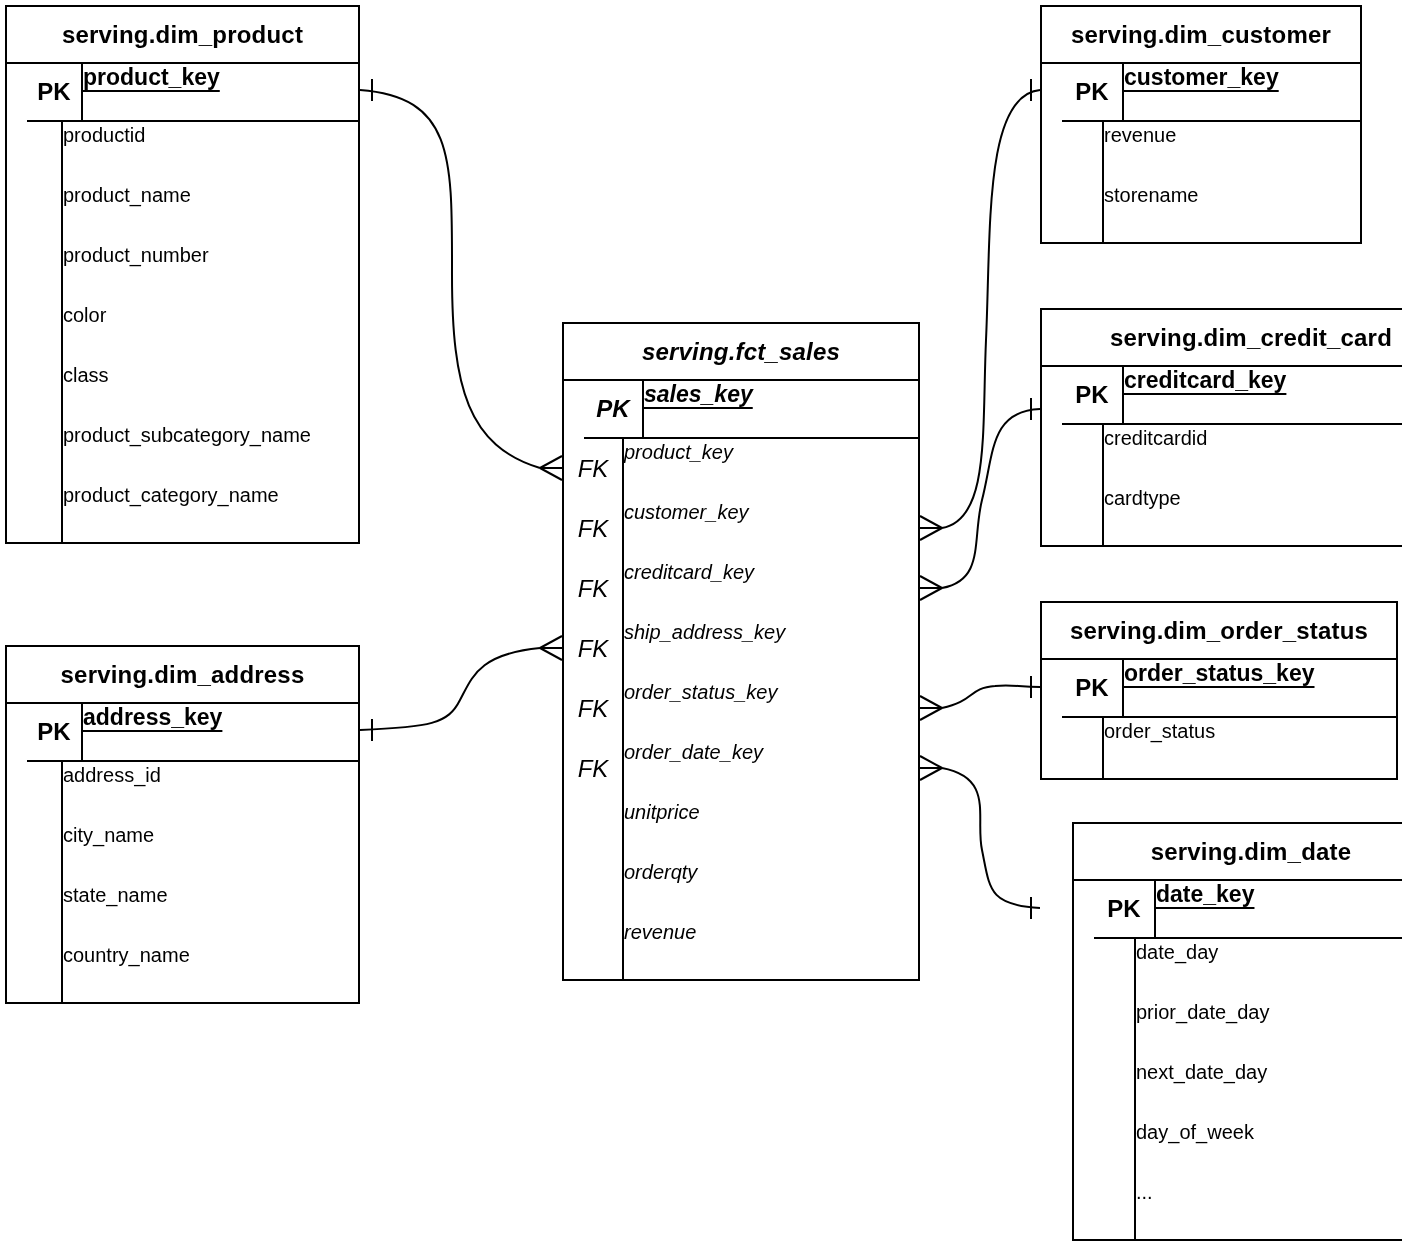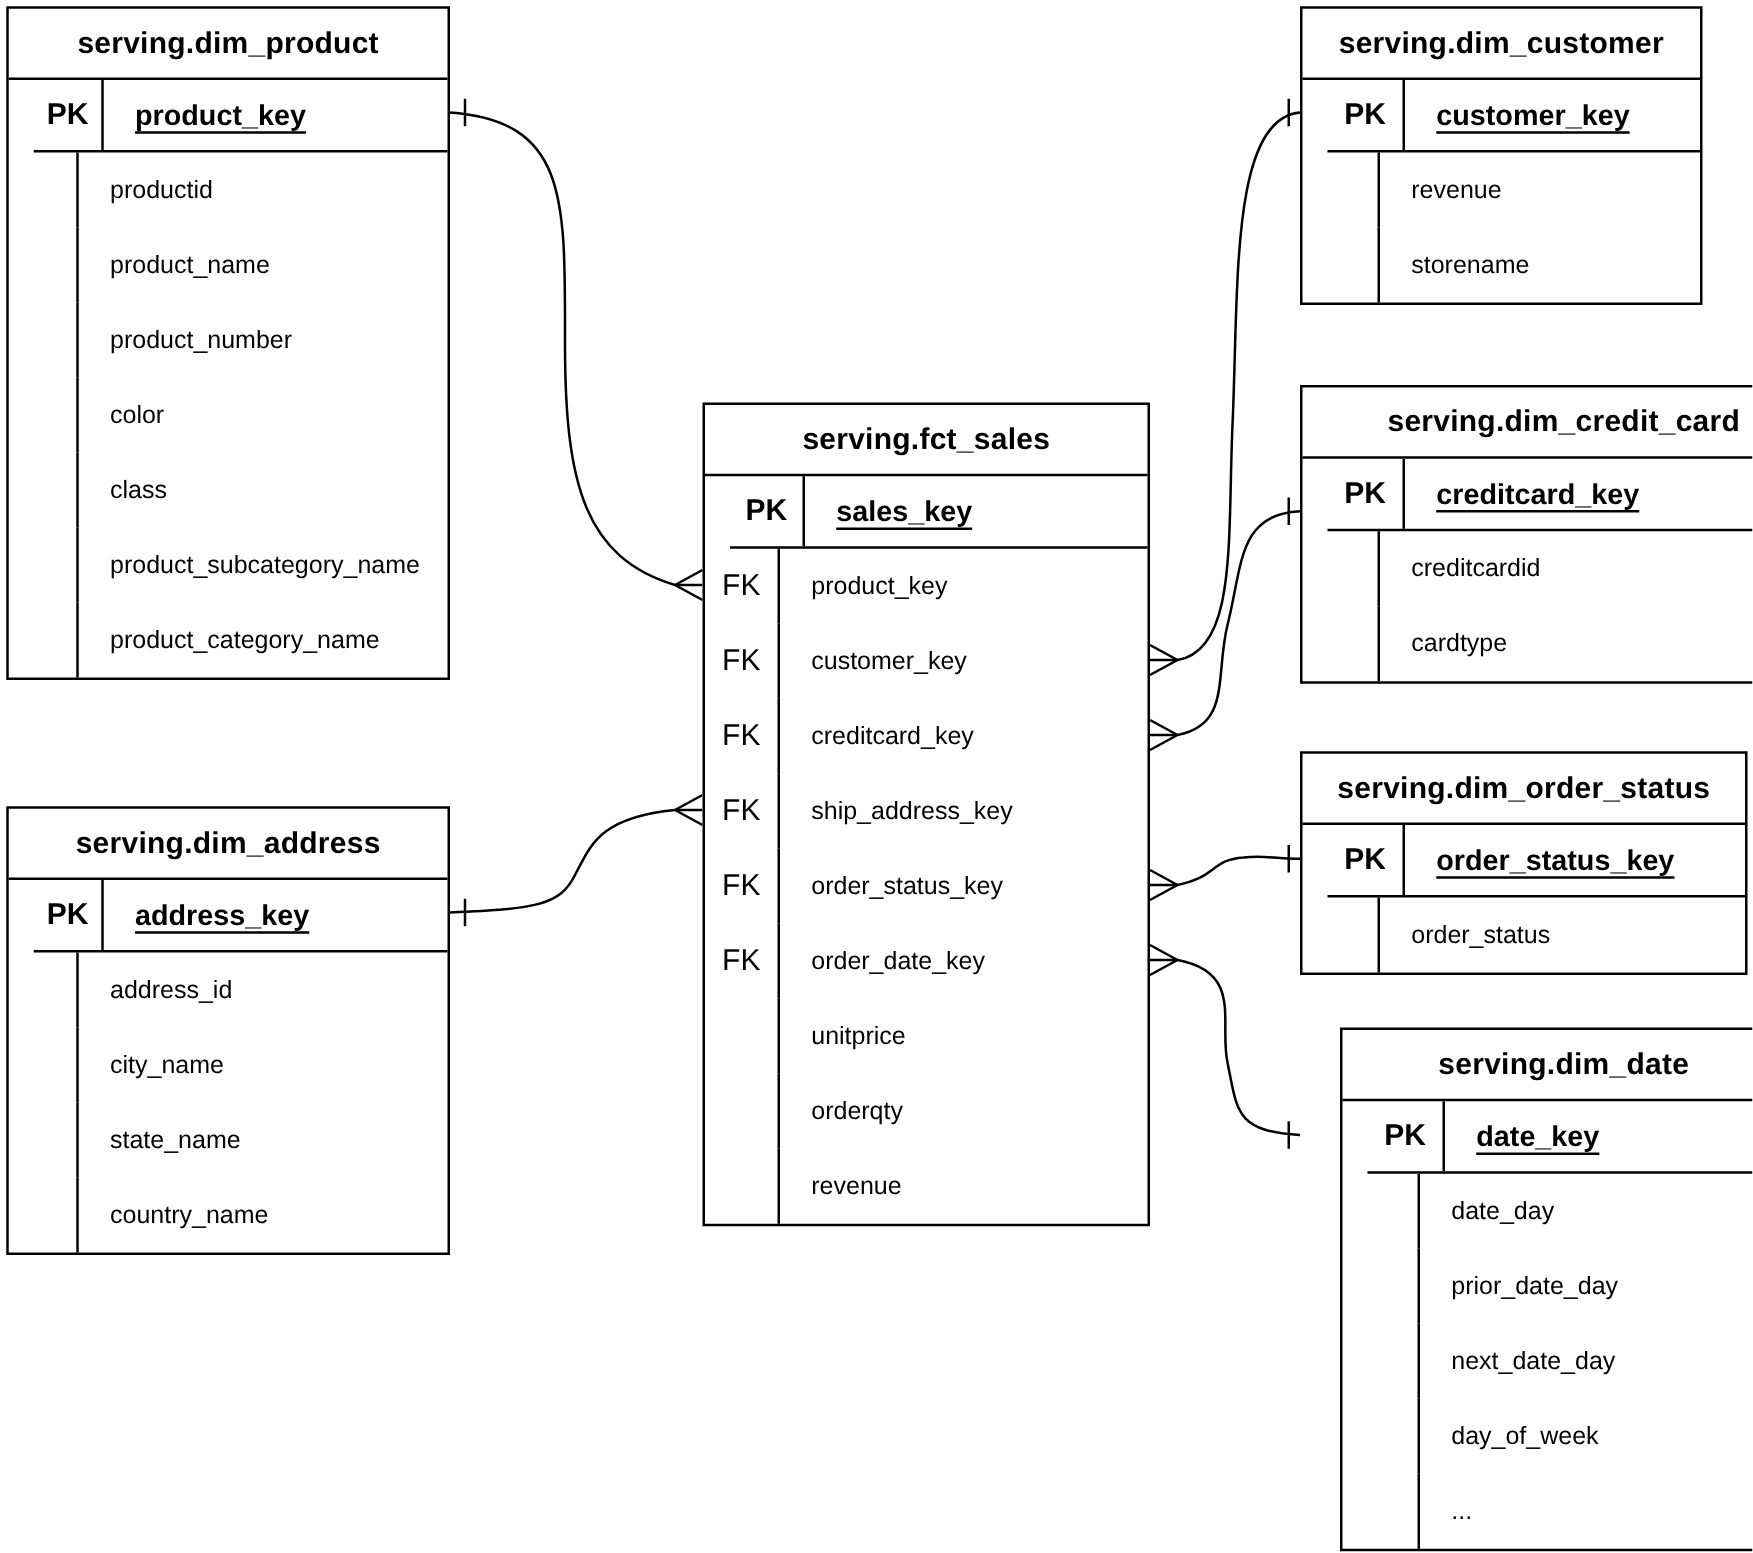--- a/index.html
+++ b/index.html
@@ -17,21 +17,21 @@
     height:55px;border-bottom:2px solid var(--line,#000);
     display:flex;align-items:center;justify-content:center;
     font-weight:bold;font-size:24px;letter-spacing:0.2px;
   }
   .pk-row{height:58px;border-bottom:2px solid var(--line,#000);display:flex;box-sizing:border-box;margin-left:20px;}
   .keycell{
     flex:0 0 auto;border-right:2px solid var(--line,#000);box-sizing:border-box;
     display:flex;align-items:center;justify-content:center;font-size:24px;
   }
   .pk-row .keycell{font-weight:bold;}
-  .fieldcell{flex:1 1 auto;display:flex;align-items:center;padding-left:25px;min-width:0;}
+  .fieldcell{flex:1 1 auto;display:flex;padding-left:0;min-width:0;}
   .pk-field{
     font-weight:bold;font-size:23px;
     text-decoration:underline;text-decoration-thickness:2px;text-underline-offset:5px;
   }
   .body-row{display:flex;min-height:60px;}
   .body-row .keycell{border-right:2px solid var(--line,#000);}
   .field-name{font-size:20px;line-height:27px;overflow-wrap:normal;word-break:normal;}
 </style>
 </head>
 <body>
@@ -146,21 +146,21 @@
           <span class="field-name">revenue</span>
         </div>
       </div>
       <div class="body-row">
         <div class="keycell" style="width: 62px;"></div>
         <div class="fieldcell">
           <span class="field-name">storename</span>
         </div>
       </div>
     </div>
-    <div class="tbl" style="left: 562px; top: 322px; width: 358px;">
+    <div class="tbl" style="left: 562px; top: 322px; width: 358px; font-style: italic;">
       <div class="tbl-title">serving.fct_sales</div>
       <div class="pk-row">
         <div class="keycell" style="width: 60px;">PK</div>
         <div class="fieldcell">
           <span class="pk-field">sales_key</span>
         </div>
       </div>
       <div class="body-row">
         <div class="keycell" style="width: 60px;">FK</div>
         <div class="fieldcell">

